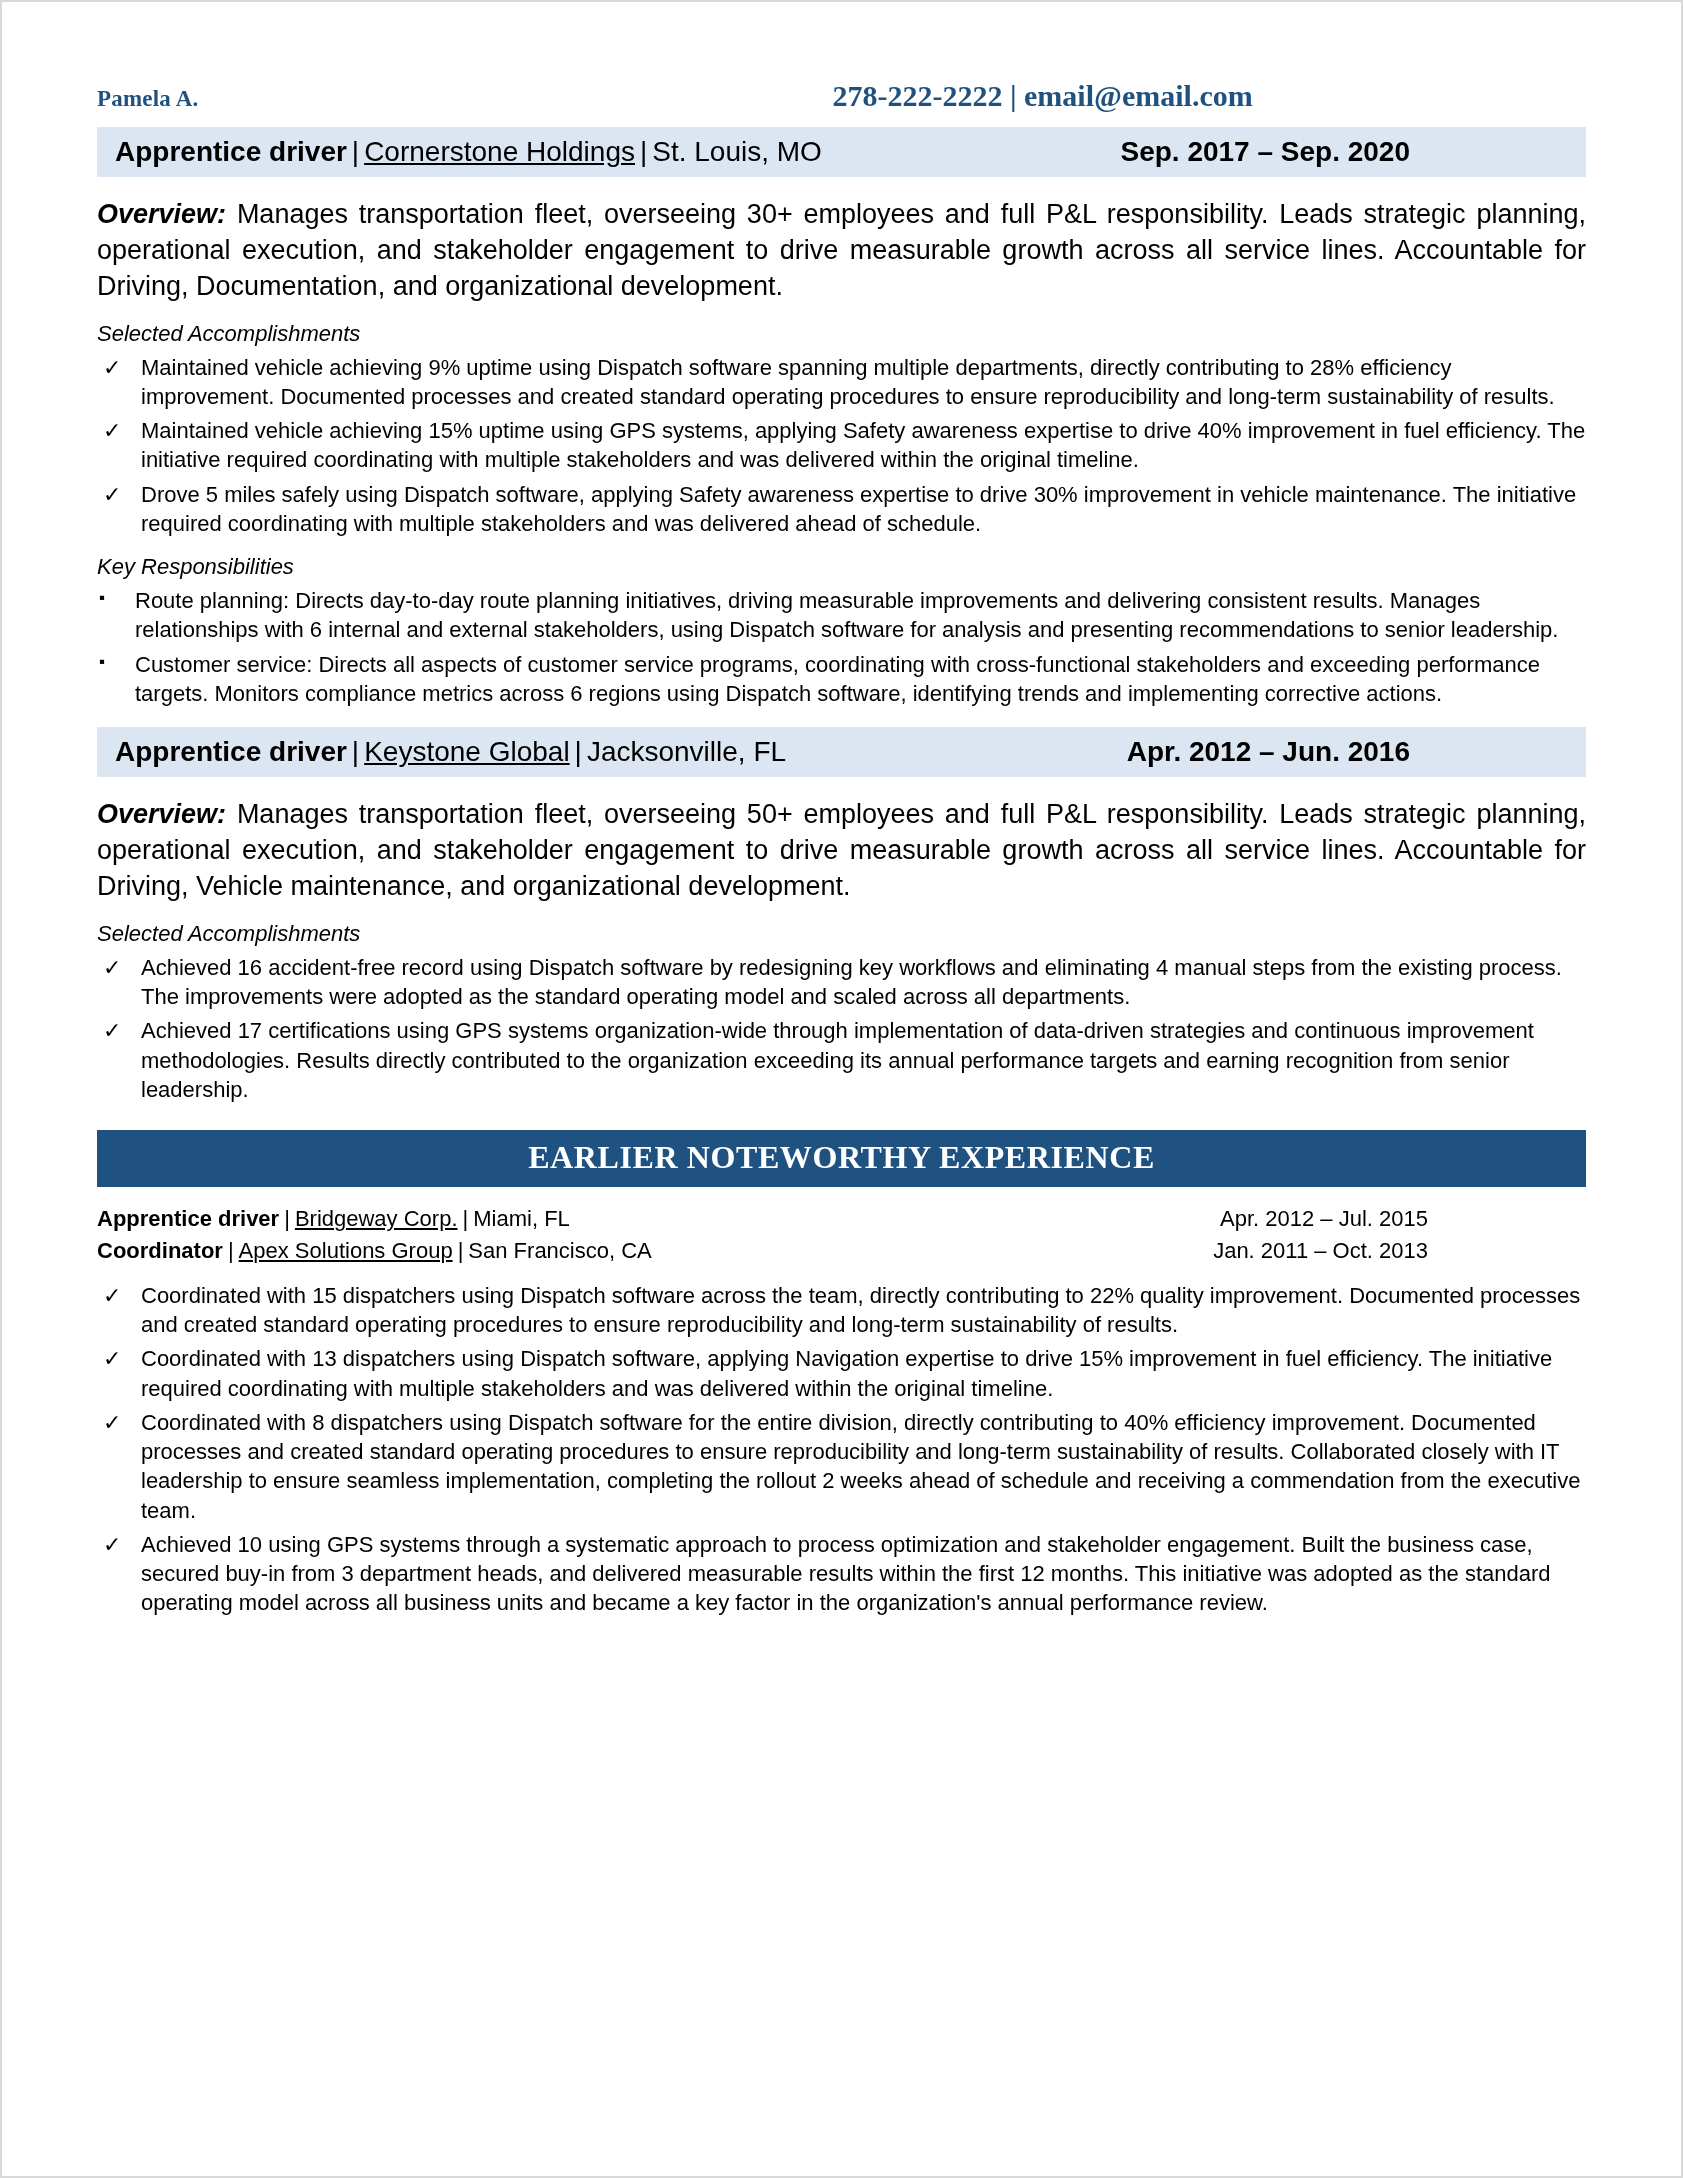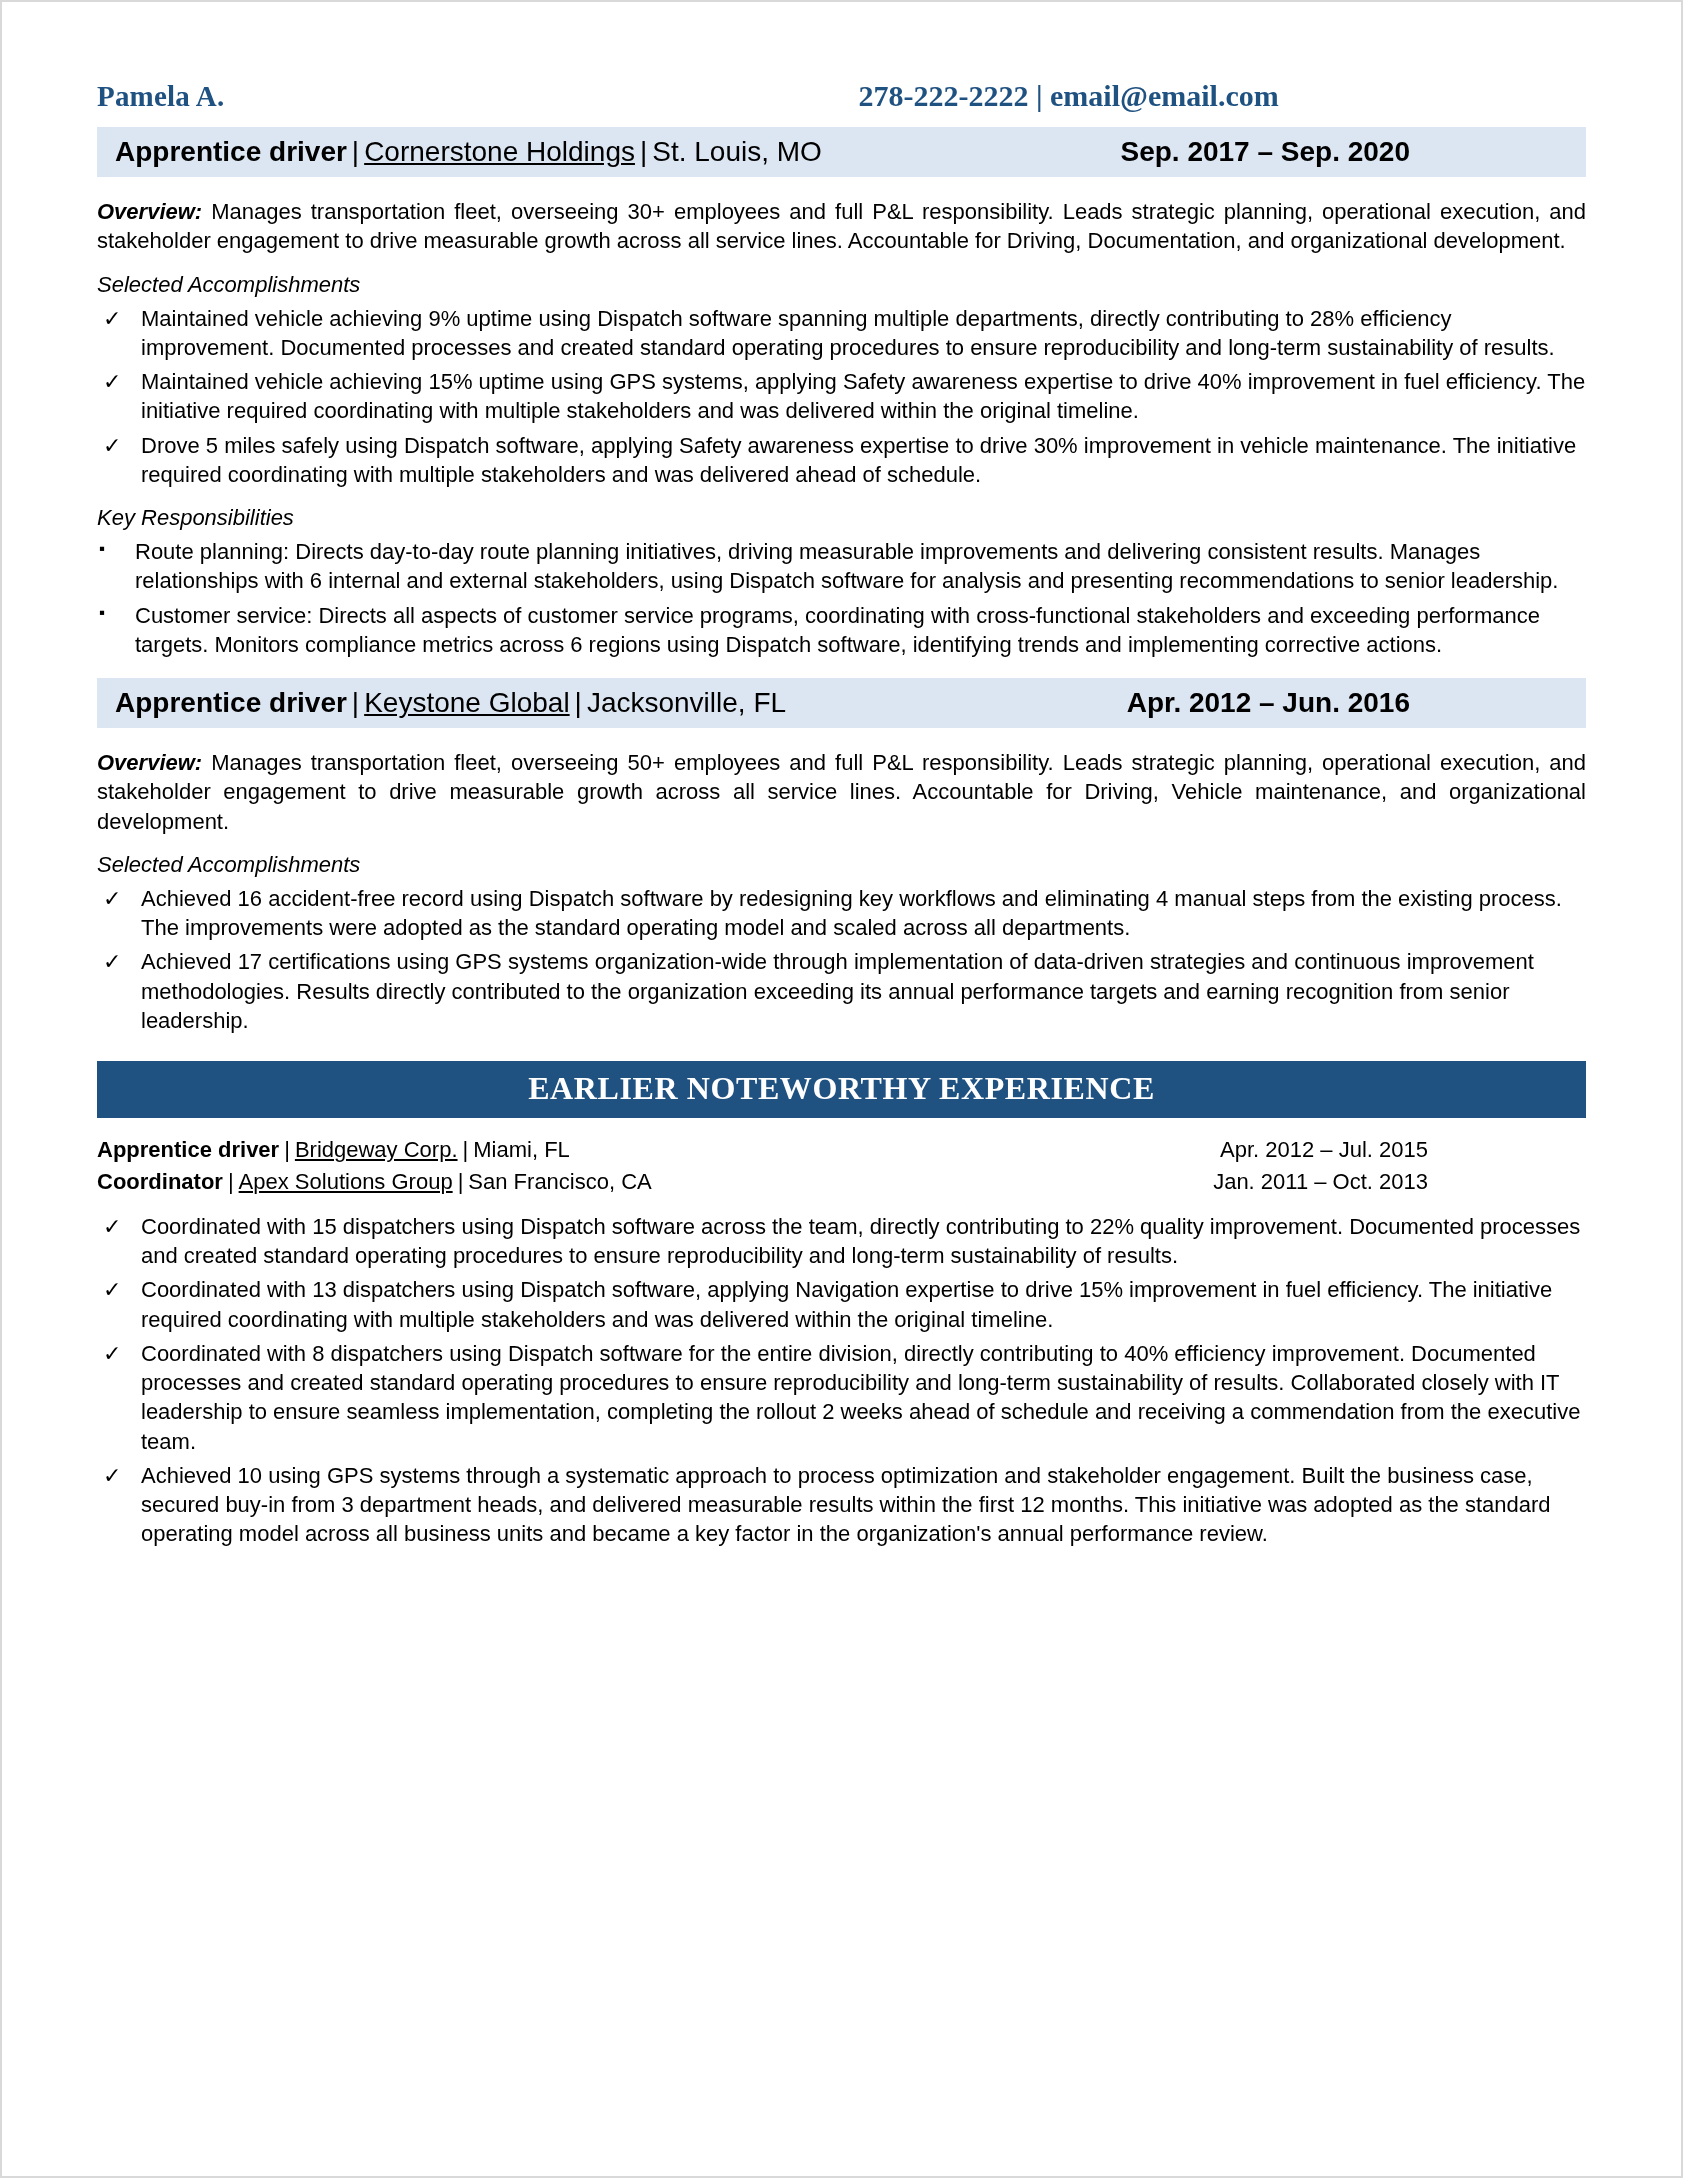--- a/index.html
+++ b/index.html
@@ -28,21 +28,21 @@
   .doc-header {
     display: flex;
     align-items: baseline;
     justify-content: flex-start;
     padding-top: 77px;
     padding-bottom: 14px;
   }
   .candidate-name {
     font-family: "Liberation Serif", serif;
     font-weight: bold;
-    font-size: 29px;
+    font-size: 23px;
     color: #1f5181;
     letter-spacing: 0.2px;
     white-space: nowrap;
   }
   .contact-line {
     font-family: "Liberation Serif", serif;
     font-weight: bold;
     font-size: 30px;
     color: #1f5181;
     margin-left: 634px;
@@ -66,21 +66,21 @@
   .job-bar .location { }
   .job-bar-dates {
     font-weight: bold;
     white-space: nowrap;
     margin-left: auto;
     margin-right: 158px;
   }
 
   
   .overview {
-    font-size: 22px;
+    font-size: 27px;
     line-height: 1.33;
     text-align: justify;
     margin: 20px 0 0 0;
   }
   .overview .lead {
     font-weight: bold;
     font-style: italic;
   }
   .subhead {
     font-size: 22px;

